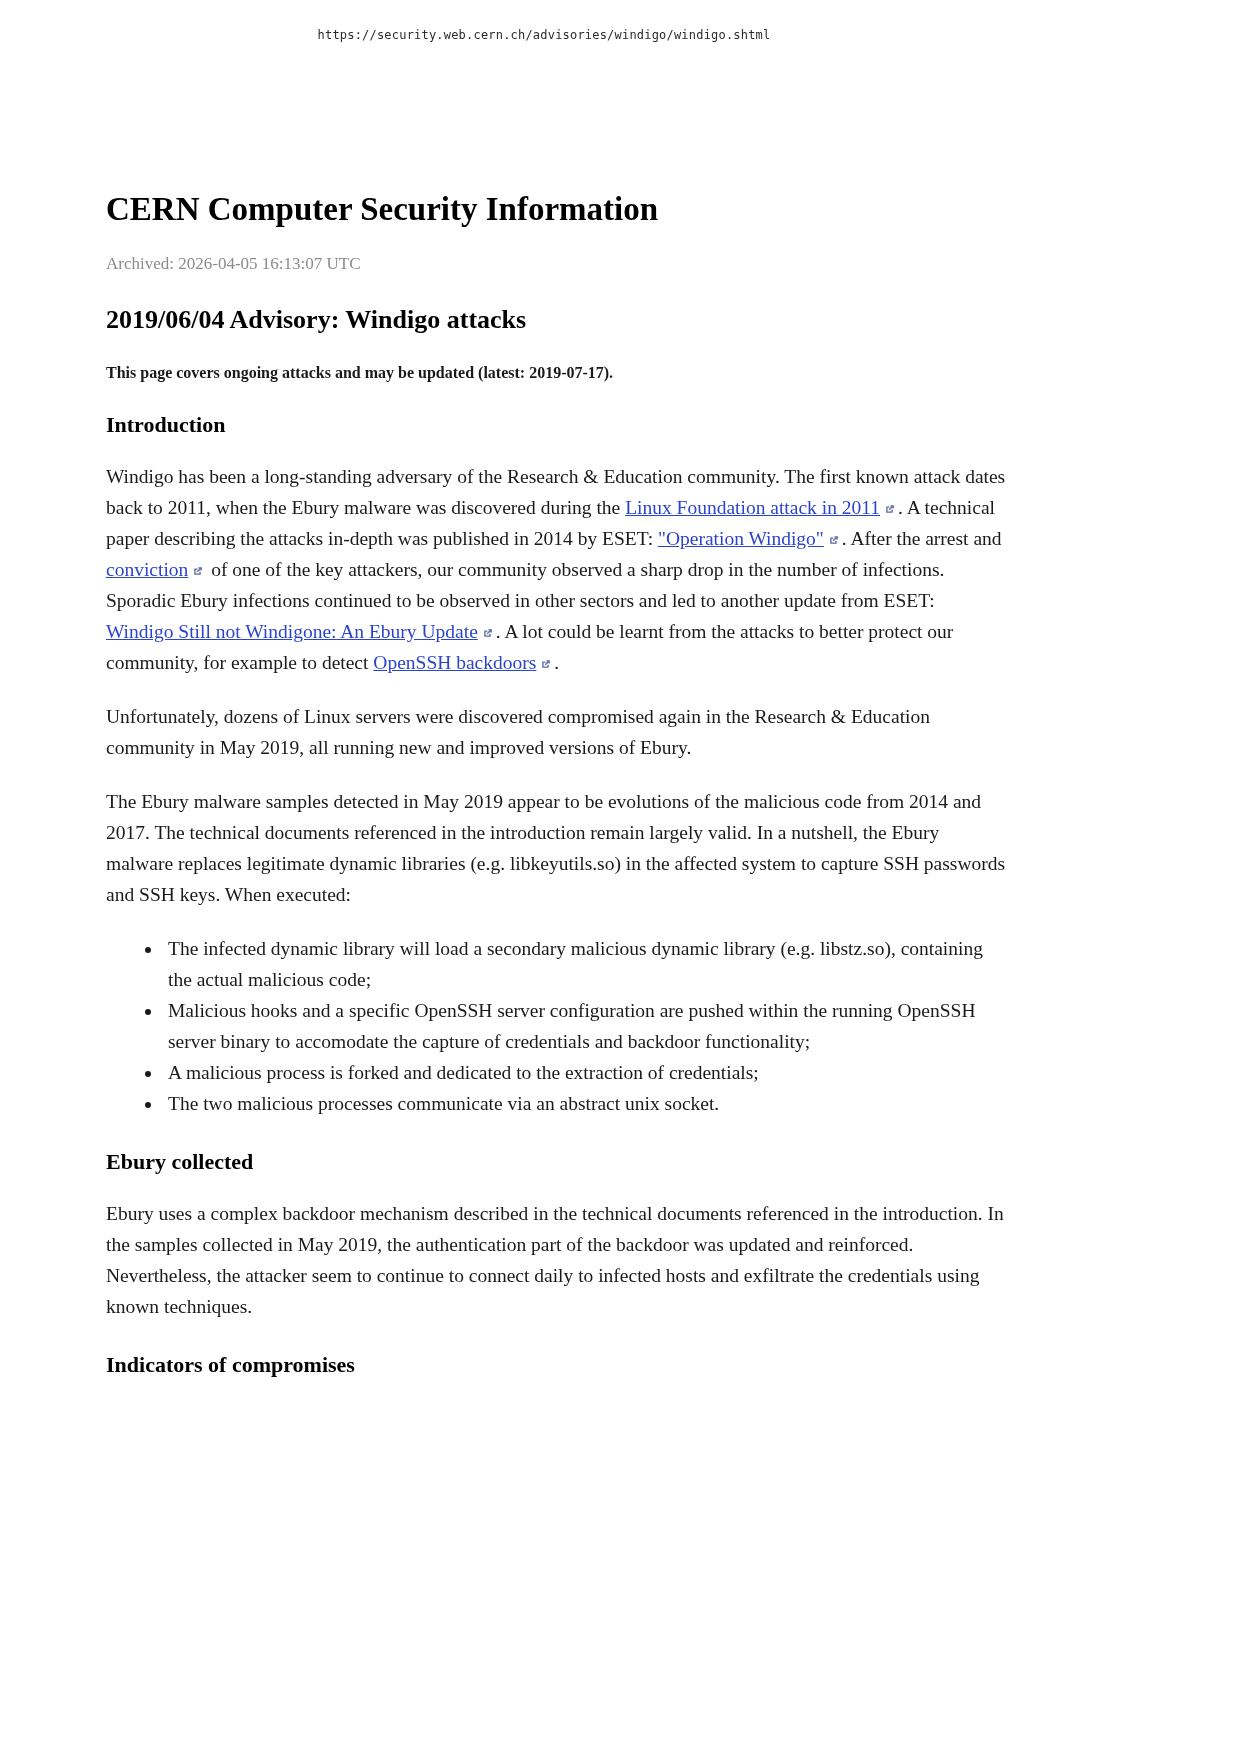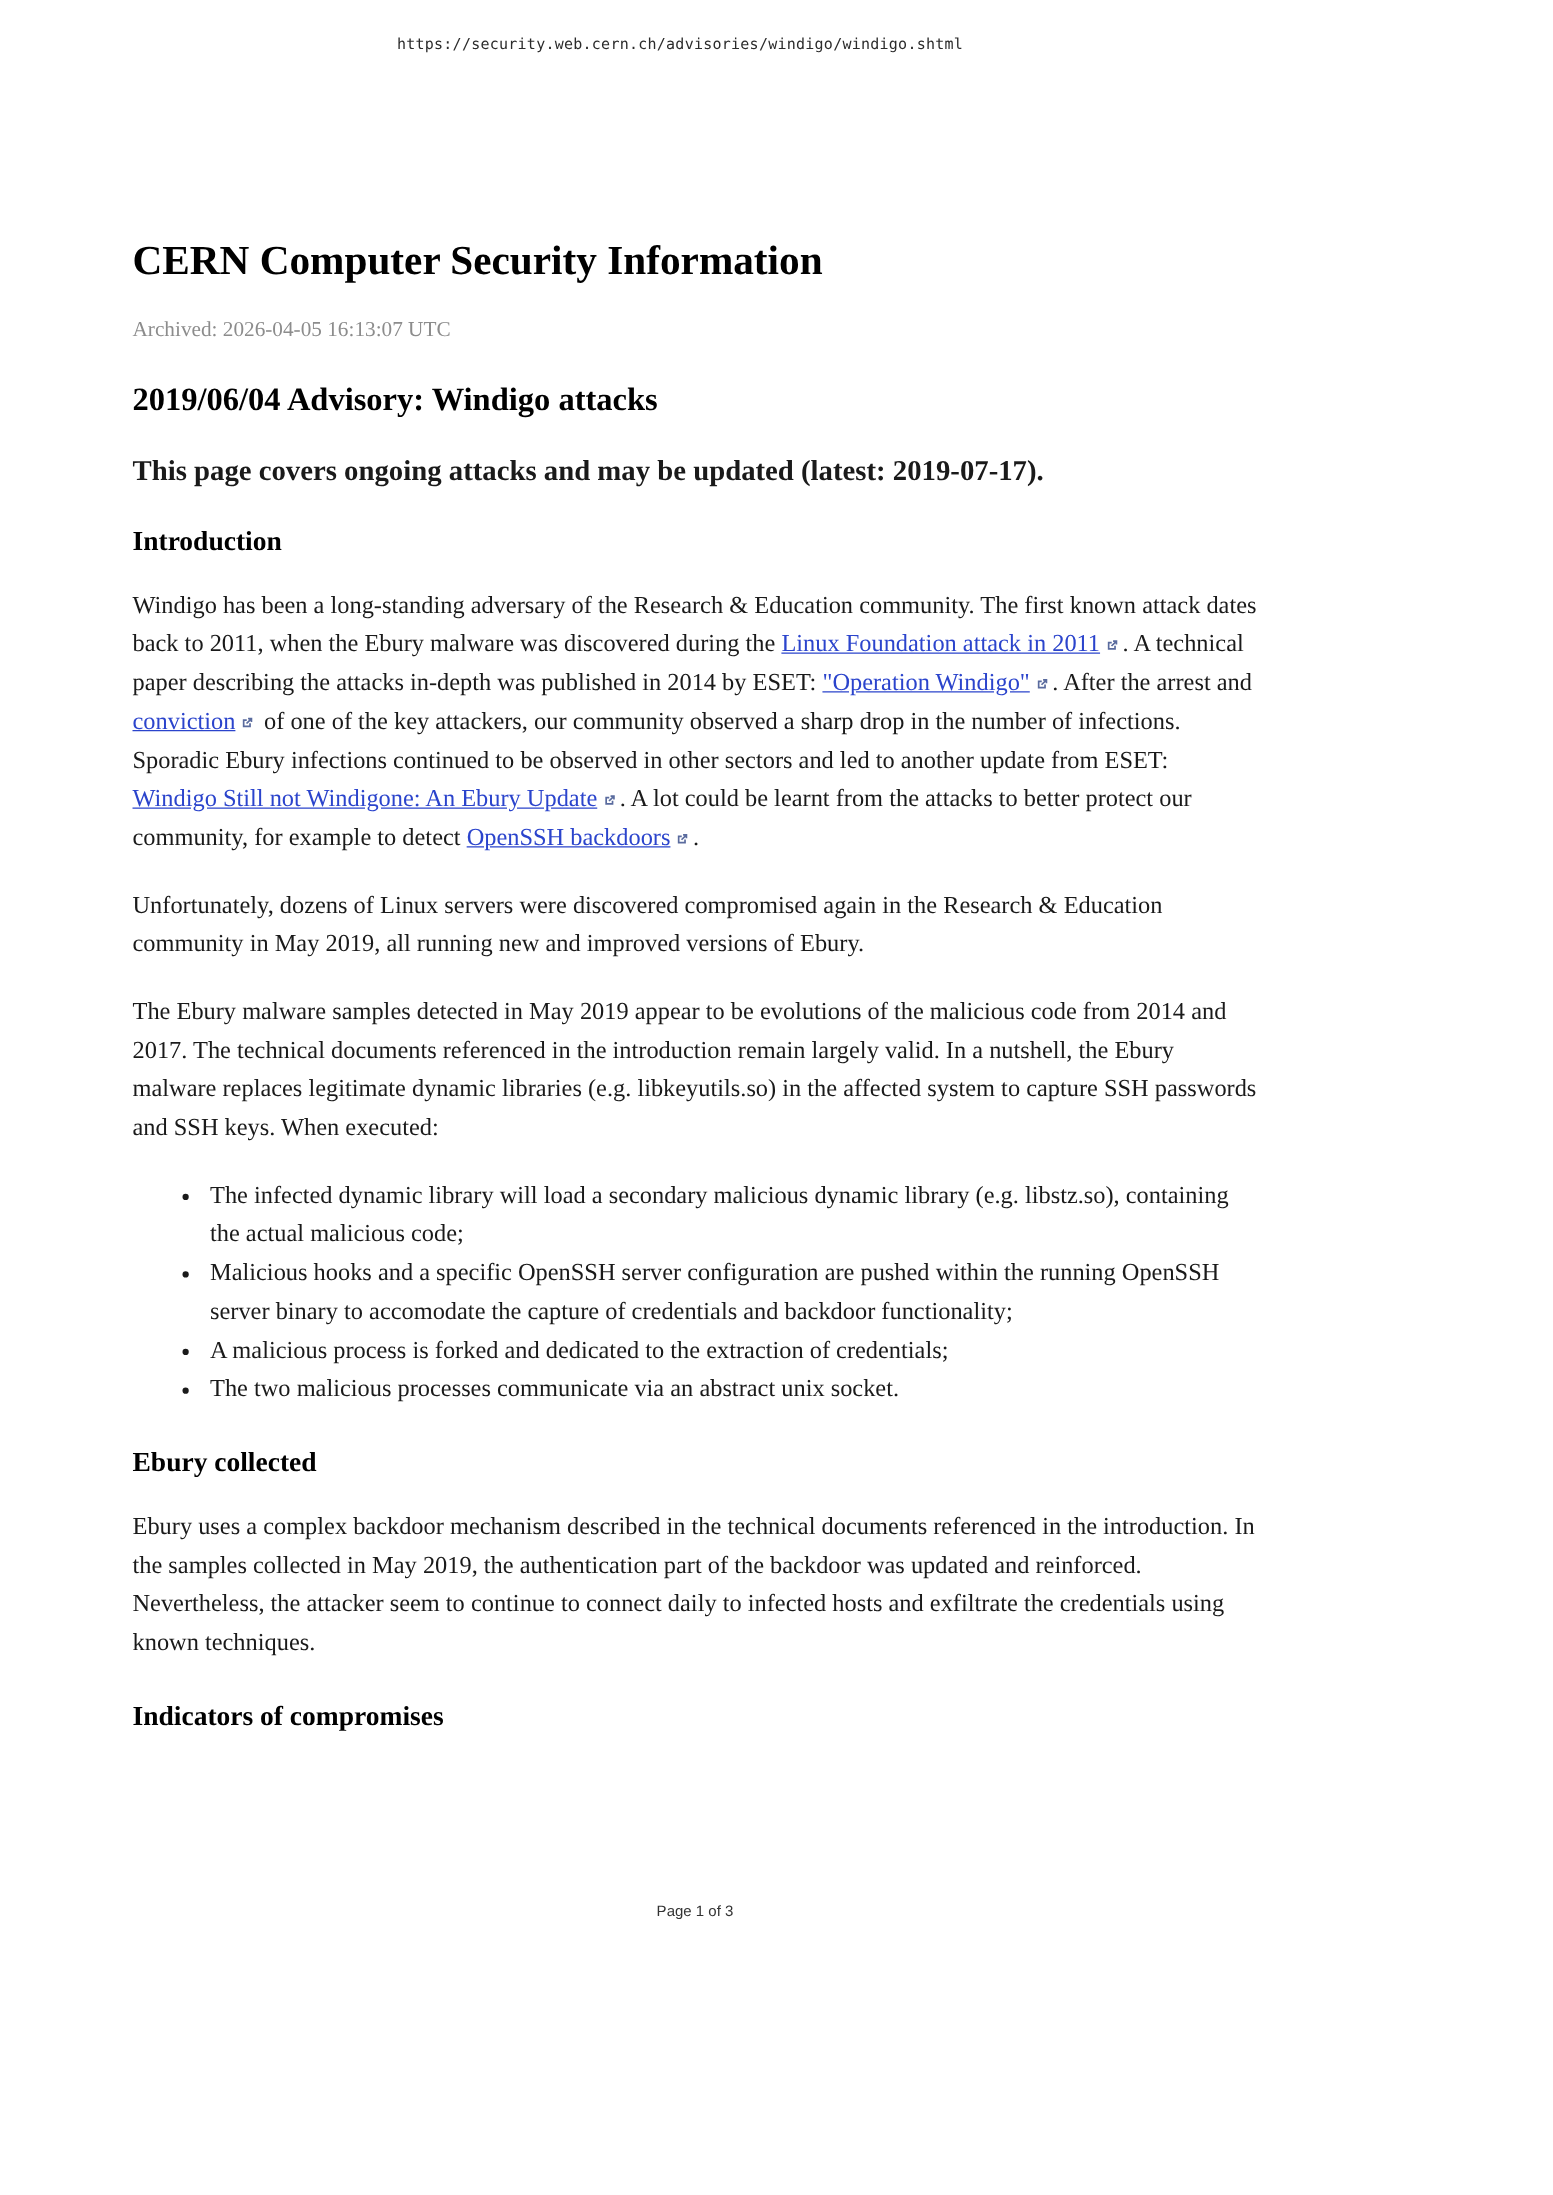--- a/index.html
+++ b/index.html
@@ -44,21 +44,21 @@
   }
   .advisory-heading {
     margin-top: 30px;
     font-size: 26px;
     line-height: 32px;
     font-weight: bold;
     color: #000000;
   }
   .update-note {
     margin-top: 28px;
-    font-size: 23px;
+    font-size: 16px;
     font-weight: bold;
   }
   .section-heading {
     margin-top: 29px;
     font-size: 22px;
     line-height: 27px;
     font-weight: bold;
     color: #000000;
   }
   p.body-para {
@@ -144,15 +144,14 @@
     </ul>
 
     <h3 class="section-heading">Ebury collected</h3>
 
     <p class="body-para">Ebury uses a complex backdoor mechanism described in the technical documents referenced in the introduction. In the samples collected in May 2019, the authentication part of the backdoor was updated and reinforced. Nevertheless, the attacker seem to continue to connect daily to infected hosts and exfiltrate the credentials using known techniques.</p>
 
     <h3 class="section-heading">Indicators of compromises</h3>
 
   </div>
 
-  <div class="print-footer">Page 1 of 3</div>
 
 </div>
 
 </body></html>

